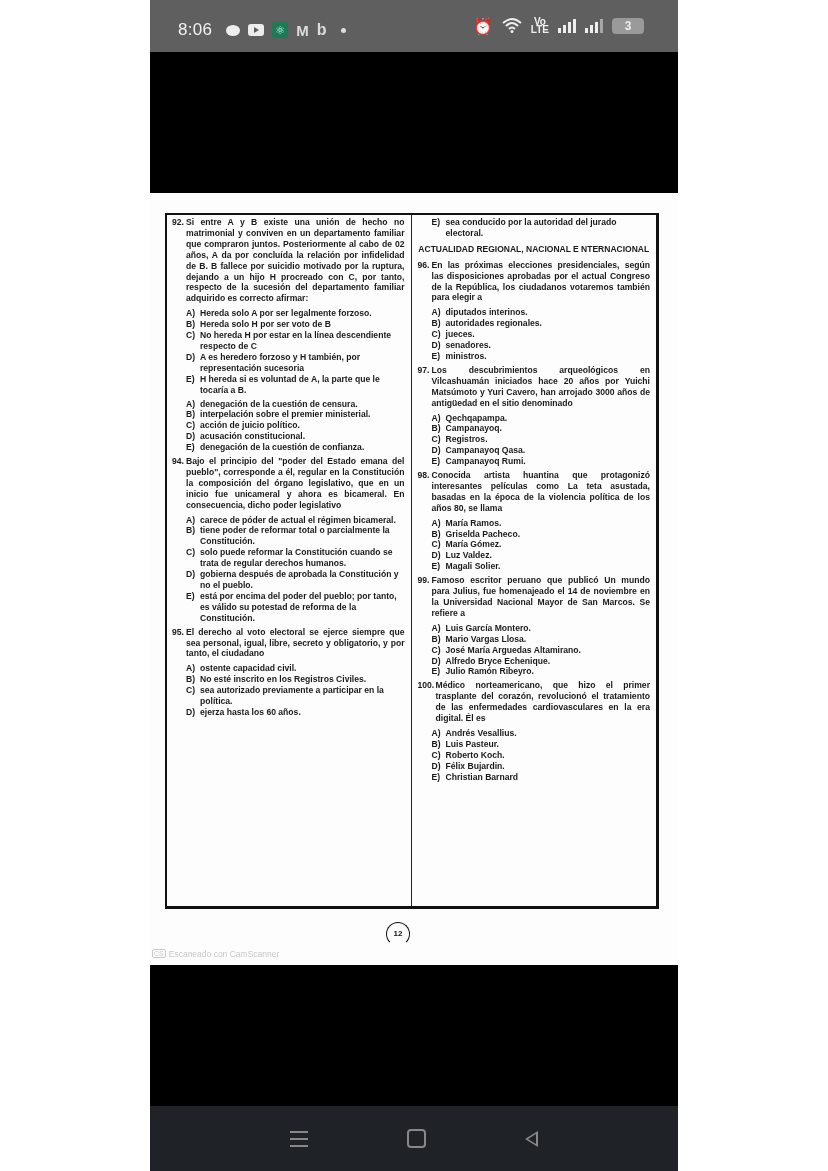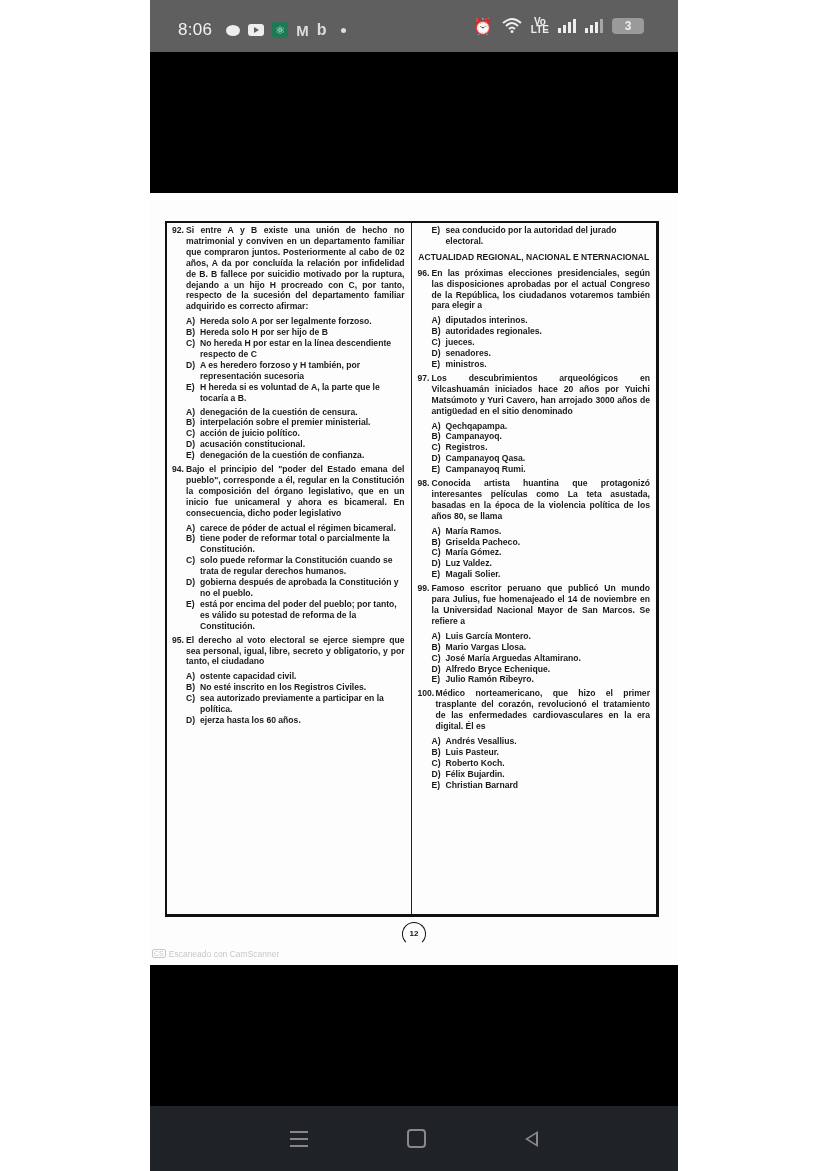--- a/index.html
+++ b/index.html
@@ -32,35 +32,35 @@
   .page-area { position: absolute; left: 0; top: 193px; width: 528px; height: 772px; background: #fdfdfd; }
   .black-bottom { position: absolute; left: 0; top: 965px; width: 528px; height: 141px; background: #000; }
   .navbar { position: absolute; left: 0; top: 1106px; width: 528px; height: 65px; background: #1f2227; display: flex; align-items: center; justify-content: space-around; padding: 0 90px; box-sizing: border-box; }
   .nav-menu { width: 18px; display: flex; flex-direction: column; gap: 5px; }
   .nav-menu span { height: 2px; background: #888; display: block; }
   .nav-home { width: 15px; height: 15px; border: 2px solid #888; border-radius: 4px; }
   .nav-back { width: 0; height: 0; border-right: 13px solid #888; border-top: 8px solid transparent; border-bottom: 8px solid transparent; position: relative; }
   .nav-back::after { content: ""; position: absolute; left: 3px; top: -5px; border-right: 8px solid #1f2227; border-top: 5px solid transparent; border-bottom: 5px solid transparent; }
 
   .doc {
-    position: absolute; left: 15px; top: 28px; width: 494px; height: 696px;
+    position: absolute; left: 15px; top: 20px; width: 494px; height: 696px;
     border: 2px solid #111; border-right-width: 3px; border-bottom-width: 3px; box-sizing: border-box;
     display: flex; color: #1a1a1a; font-size: 8.6px; line-height: 10.9px;
   }
   .col { width: 50%; box-sizing: border-box; padding: 2px 6px 0 6px; }
   .col.left { border-right: 1.5px solid #222; padding-left: 5px; }
   .q { display: flex; margin-bottom: 4px; }
   .qnum { min-width: 14px; font-weight: bold; }
   .qtext { text-align: justify; font-weight: bold; }
   .opts { padding-left: 14px; margin-bottom: 3px; }
   .opt { display: flex; font-weight: bold; }
   .olbl { min-width: 14px; }
   .section-title { font-weight: bold; text-align: center; margin: 5px 0 5px 0; font-size: 8.5px; }
   .pagenum {
-    position: absolute; left: 252px; top: 729px; width: 22px; height: 22px; border: 1.5px solid #111;
+    position: absolute; left: 236px; top: 729px; width: 22px; height: 22px; border: 1.5px solid #111;
     border-radius: 50%; border-bottom-color: transparent; font-size: 8px; font-weight: bold; text-align: center; line-height: 22px; color: #111;
   }
   .watermark { position: absolute; left: 2px; top: 756px; font-size: 8.5px; color: #c7c7c7; display: flex; align-items: flex-start; gap: 3px; }
   .cs-badge { border: 1px solid #c7c7c7; font-size: 7px; padding: 0 1px; border-radius: 2px; }
 </style>
 </head>
 <body>
 
 <div class="phone">
 
@@ -114,21 +114,21 @@
               <span class="qnum">92.</span>
               <span class="qtext">Si entre A y B existe una unión de hecho no matrimonial y conviven en un departamento familiar que compraron juntos. Posteriormente al cabo de 02 años, A da por concluída la relación por infidelidad de B. B fallece por suicidio motivado por la ruptura, dejando a un hijo H procreado con C, por tanto, respecto de la sucesión del departamento familiar adquirido es correcto afirmar:</span>
             </div>
           <div class="opts">
             <div class="opt">
                 <span class="olbl">A)</span>
                 <span>Hereda solo A por ser legalmente forzoso.</span>
               </div>
             <div class="opt">
                 <span class="olbl">B)</span>
-                <span>Hereda solo H por ser hijo de B</span>
+                <span>Hereda solo H por ser voto de B</span>
               </div>
             <div class="opt">
                 <span class="olbl">C)</span>
                 <span>No hereda H por estar en la línea descendiente respecto de C</span>
               </div>
             <div class="opt">
                 <span class="olbl">D)</span>
                 <span>A es heredero forzoso y H también, por representación sucesoria</span>
               </div>
             <div class="opt">

